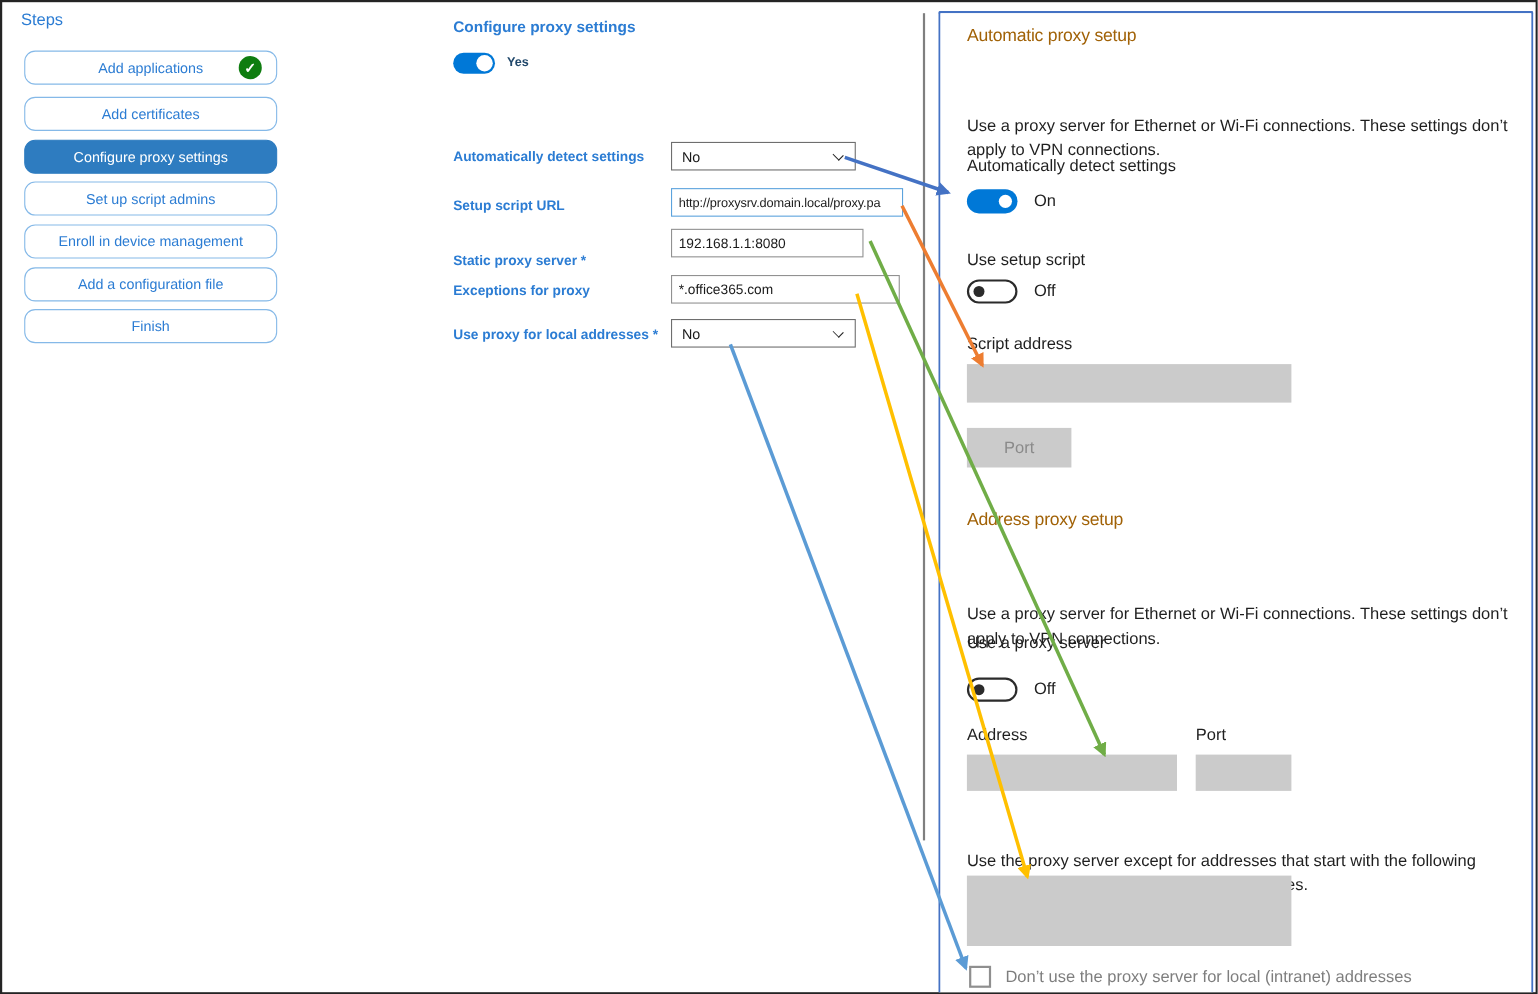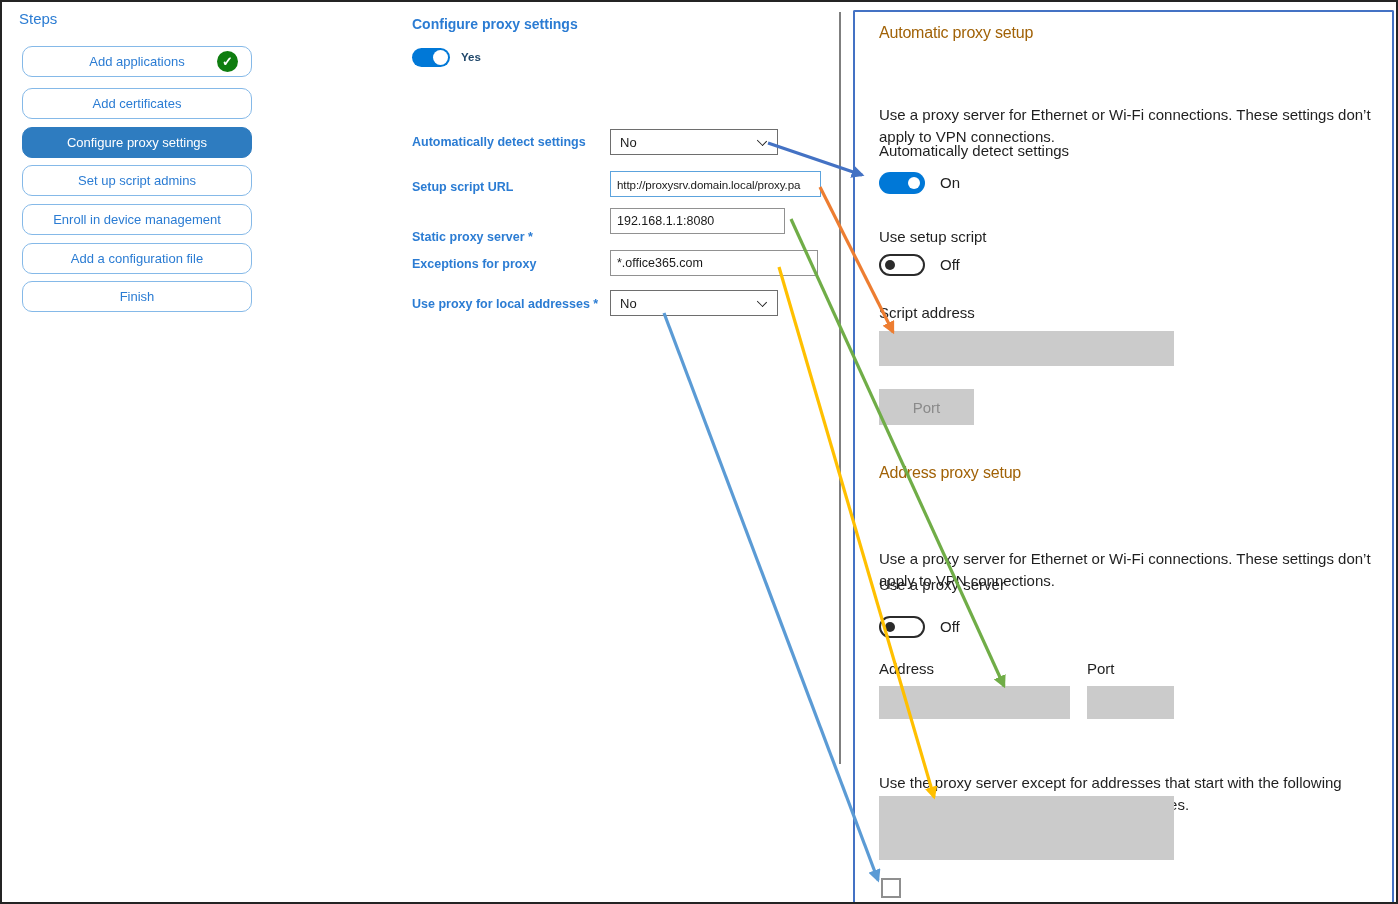--- a/index.html
+++ b/index.html
@@ -156,20 +156,21 @@
 
   <div class="l-set" style="left:877px;top:658px">Address</div>
   <div class="l-set" style="left:1085px;top:658px">Port</div>
   <div class="gray-box" style="left:877px;top:684px;width:191px;height:33px"></div>
   <div class="gray-box" style="left:1085px;top:684px;width:87px;height:33px"></div>
 
   <div class="p-set" style="left:877px;top:738px;width:500px">Use the proxy server except for addresses that start with the following entries. Use semicolons (;) to separate entries.</div>
   <div class="gray-box" style="left:877px;top:794px;width:295px;height:64px"></div>
 
   <div class="cbox"></div>
+  <div class="cbox-label">Don’t use the proxy server for local (intranet) addresses</div>
 
   <svg id="arrows" viewBox="0 0 1398 904">
       <defs>
         <marker id="ah0" viewBox="0 0 10 10" refX="8" refY="5" markerWidth="4" markerHeight="4" orient="auto">
           <path d="M0,0 L10,5 L0,10 z" fill="#4472C4"></path>
         </marker>
         <marker id="ah1" viewBox="0 0 10 10" refX="8" refY="5" markerWidth="4" markerHeight="4" orient="auto">
           <path d="M0,0 L10,5 L0,10 z" fill="#ED7D31"></path>
         </marker>
         <marker id="ah2" viewBox="0 0 10 10" refX="8" refY="5" markerWidth="4" markerHeight="4" orient="auto">

